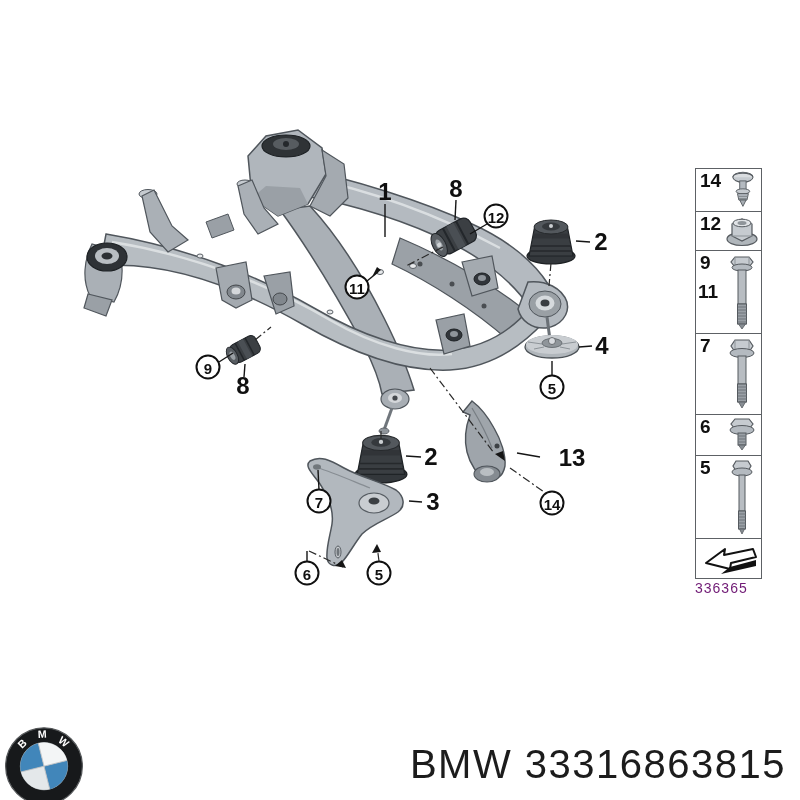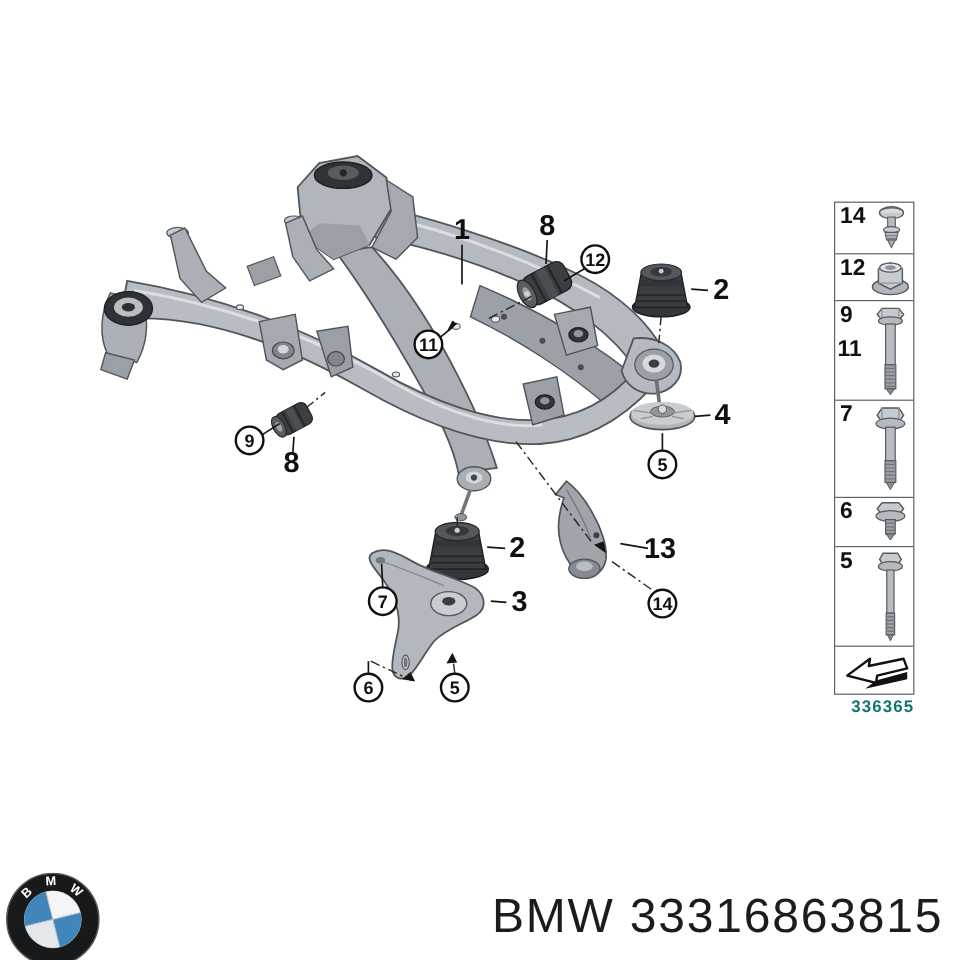--- a/index.html
+++ b/index.html
@@ -15,22 +15,22 @@
                  text-align:center;color:#101010;box-sizing:border-box;}
   
   #sidebar{position:absolute;left:695px;top:168px;width:67px;
            border:1.5px solid #5d6165;box-sizing:border-box;background:#fff;}
   .sb-box{position:relative;border-bottom:1.5px solid #5d6165;box-sizing:border-box;}
   .sb-box:last-child{border-bottom:none;}
   .sb-num{position:absolute;left:4px;top:1px;font-weight:bold;font-size:19px;color:#101010;}
   .sb-num2{position:absolute;left:2px;top:30px;font-weight:bold;font-size:19px;color:#101010;}
   .sb-icon{position:absolute;right:2px;top:50%;transform:translateY(-50%);}
   .sb-icon-full{position:absolute;right:2px;top:2px;}
-  #sidebar-code{position:absolute;left:695px;top:580px;width:67px;text-align:right;
-                font-size:14px;color:#0f766e;letter-spacing:1px;font-weight:bold;}
+  #sidebar-code{position:absolute;left:695px;top:580px;width:67px;text-align:left;
+                font-size:14px;color:#701a75;letter-spacing:1px;}
   
   #part-number{position:absolute;right:14px;top:742px;font-size:40px;color:#1c1c1c;
                letter-spacing:1.5px;white-space:nowrap;}
   #logo{position:absolute;left:3px;top:727px;}
 </style>
 </head>
 <body>
 
 <div id="stage">
 
@@ -226,21 +226,21 @@
   <div class="callout-circled" style="left:357px;top:287px;">11</div>
   <div class="callout-plain" style="left:602px;top:346px;">4</div>
   <div class="callout-circled" style="left:552px;top:387px;">5</div>
   <div class="callout-circled" style="left:208px;top:367px;">9</div>
   <div class="callout-plain" style="left:243px;top:386px;">8</div>
   <div class="callout-plain" style="left:431px;top:457px;">2</div>
   <div class="callout-plain" style="left:433px;top:502px;">3</div>
   <div class="callout-circled" style="left:319px;top:501px;">7</div>
   <div class="callout-circled" style="left:307px;top:573px;">6</div>
   <div class="callout-circled" style="left:379px;top:573px;">5</div>
-  <div class="callout-plain" style="left:550px;top:458px;text-align:center;">13</div>
+  <div class="callout-plain" style="left:572px;top:458px;text-align:center;">13</div>
   <div class="callout-circled" style="left:552px;top:503px;">14</div>
 
   <div id="sidebar">
 
     <div class="sb-box" style="height:43px;">
       <span class="sb-num">14</span>
       <svg class="sb-icon" width="34" height="40" viewBox="0 0 34 44">
         <ellipse cx="18" cy="8" rx="11" ry="5.5" fill="#c6cbd0" stroke="#555a5f" stroke-width="1.2"></ellipse>
         <path d="M7,8 C7,2 29,2 29,8" fill="#dadde0" stroke="#555a5f" stroke-width="1.2"></path>
         <rect x="14.5" y="12" width="7" height="10" fill="#b4bac0" stroke="#555a5f" stroke-width="1"></rect>

